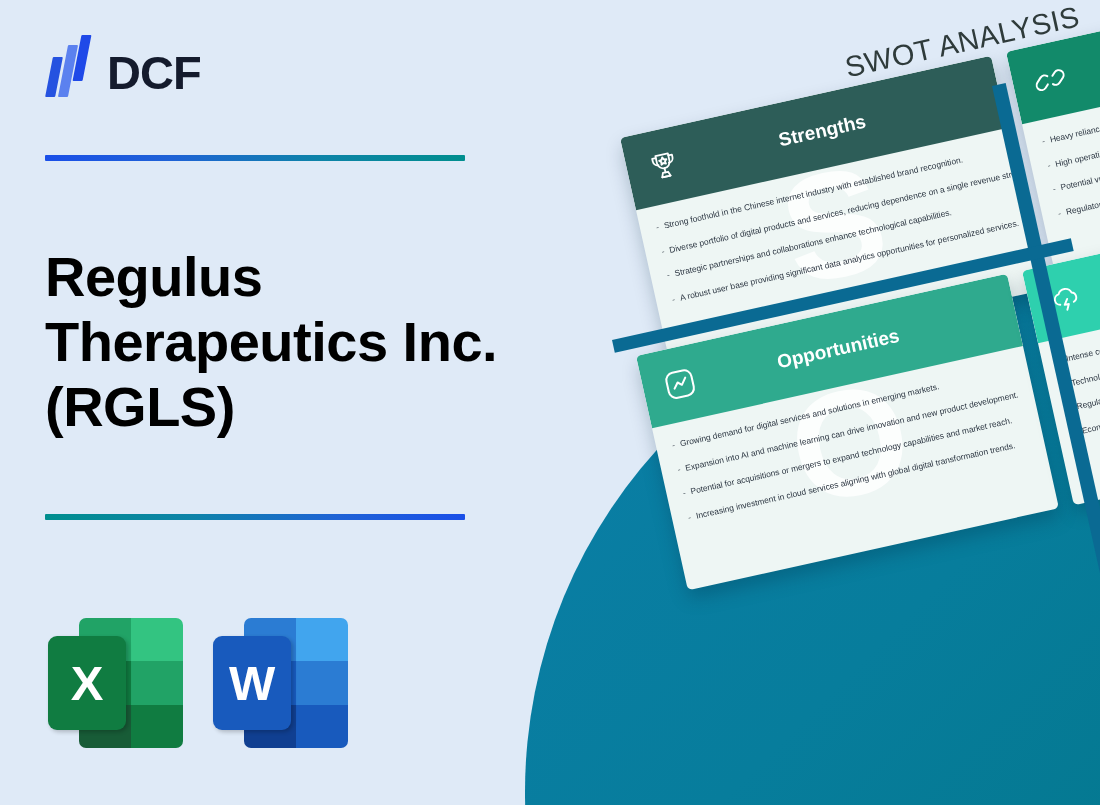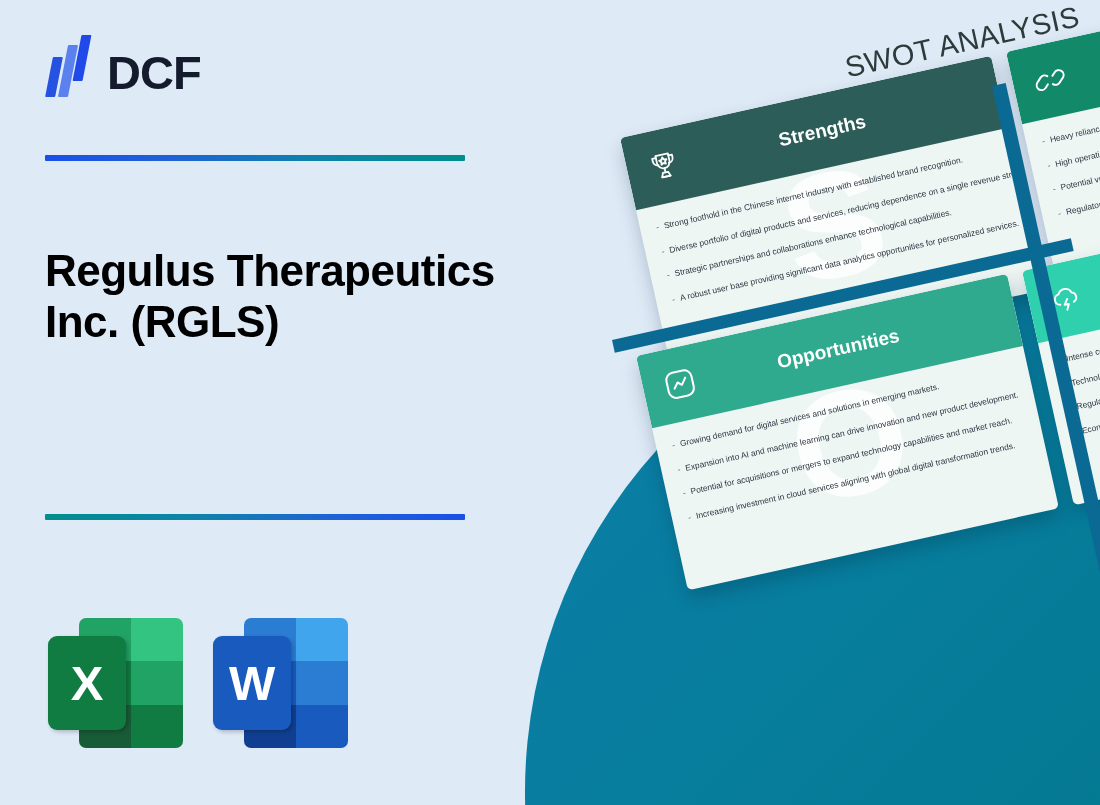--- a/index.html
+++ b/index.html
@@ -29,21 +29,21 @@
   #logo-mark i.b2{left:18px; top:10px; width:10px;height:52px;background:#5b81ef;}
   #logo-mark i.b3{left:32px; top:0px;  width:10px;height:46px;background:#1f49e8;}
   #logo-text{font-size:47px;font-weight:700;color:#141b2d;letter-spacing:-1px;line-height:1;margin-top:13px;}
 
   .rule{position:absolute;left:45px;height:6px;width:420px;border-radius:1px;}
   #rule-top{top:155px;background:linear-gradient(90deg,#1a4fe8 0%,#1f62d6 30%,#0d83a8 65%,#008e8e 100%);}
   #rule-bottom{top:514px;background:linear-gradient(90deg,#008e8e 0%,#0d83a8 35%,#1f62d6 70%,#1a4fe8 100%);}
 
   #page-title{
     position:absolute;left:45px;top:245px;width:470px;
-    font-size:44px;line-height:1.16;font-weight:700;color:#000;
+    font-size:56px;line-height:1.16;font-weight:700;color:#000;
     letter-spacing:-0.5px;
   }
 
   
   #office-icons{position:absolute;left:48px;top:618px;display:flex;gap:30px;}
   .office-icon{position:relative;width:135px;height:130px;}
   .oi-page{position:absolute;right:0;top:0;width:104px;height:130px;border-radius:7px;overflow:hidden;display:grid;grid-template-columns:1fr 1fr;grid-template-rows:1fr 1fr 1fr;}
   .oi-badge{position:absolute;left:0;top:18px;width:78px;height:94px;border-radius:9px;
             display:flex;align-items:center;justify-content:center;
             color:#fff;font-size:49px;font-weight:700;line-height:1;

